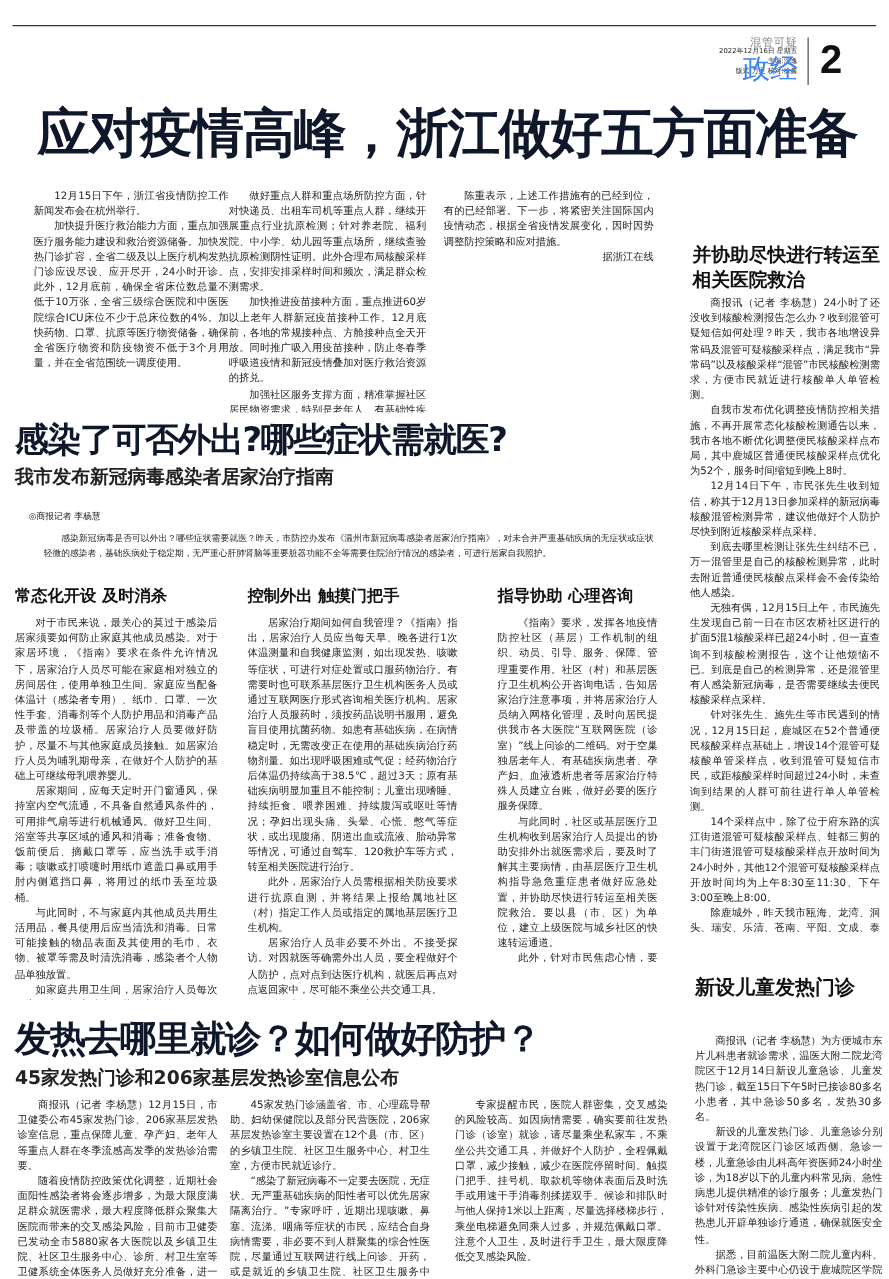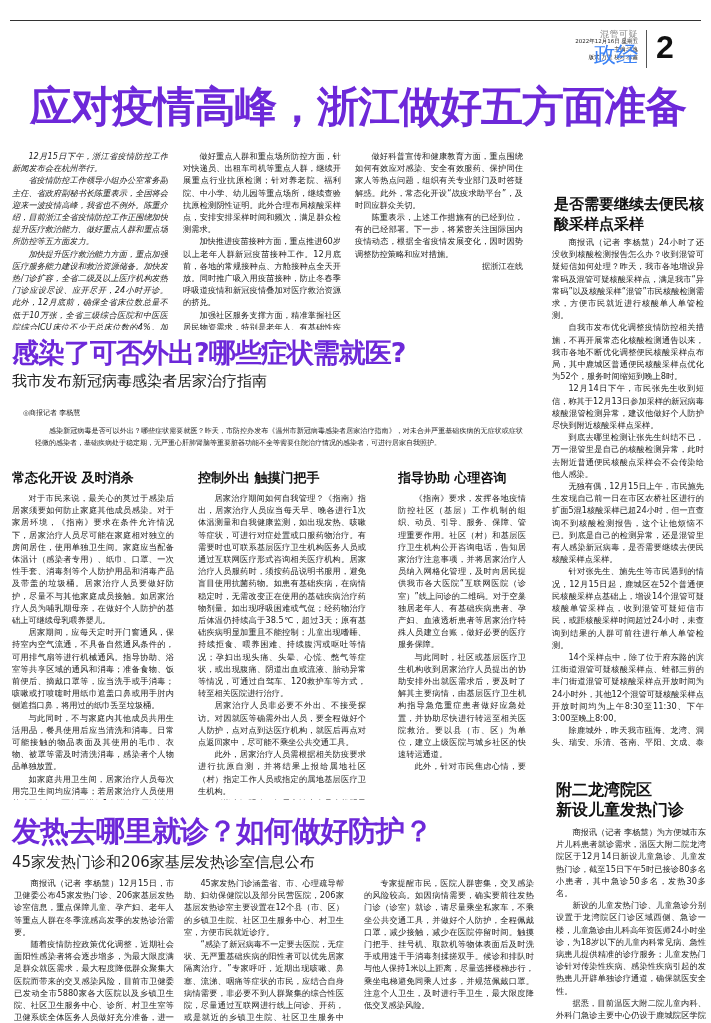--- a/index.html
+++ b/index.html
@@ -13,23 +13,23 @@
     position: absolute; left: 520px; top: 37px; width: 118px;
     font-size: 5.5px; line-height: 8px; text-align: right; color: #222;
   }
   .brand { position: absolute; left: 600px; top: 28px; font-size: 9px; color: #888; letter-spacing: 0.5px; }
   .section { position: absolute; left: 594px; top: 40px; font-size: 22px; color: #3b82f6; font-weight: 300; }
   .pagenum { position: absolute; left: 656px; top: 29px; font-size: 32px; font-weight: bold; color: #111; font-family: "Liberation Sans", sans-serif; }
   .vbar { position: absolute; left: 646px; top: 30px; width: 1px; height: 38px; background: #555; }
 
   .headline {
     position: absolute; font-family: "DejaVu Sans", sans-serif; font-weight: bold;
-    color: #6d28d9; letter-spacing: -1px; white-space: nowrap;
+    color: #0f172a; letter-spacing: -1px; white-space: nowrap;
   }
-  .subhead { position: absolute; color: #222; white-space: nowrap; font-weight: 400; }
+  .subhead { position: absolute; color: #222; white-space: nowrap; font-weight: 700; }
 
   .col {
     position: absolute; font-size: 8.2px; line-height: 12.2px; color: #222;
     text-align: justify; overflow: hidden;
   }
   .col p { margin: 0; text-indent: 2em; }
   .col .sign { text-align: right; text-indent: 0; }
   .sechead { font-size: 13px; font-weight: bold; color: #111; margin: 0 0 6px 0; line-height: 16px; }
   .side-head { position: absolute; font-weight: bold; color: #111; line-height: 20px; }
   .byline { position: absolute; font-size: 7px; color: #222; }
@@ -45,37 +45,35 @@
   <div>主编:沈逸</div>
   <div>版式:万里 校对:徐鑫</div>
 </div>
 <div class="brand">混管可疑</div>
 <div class="section">政经</div>
 <div class="vbar"></div>
 <div class="pagenum">2</div>
 
 <div class="headline" style="left:30px; top:82px; font-size:42px; line-height:50px;">应对疫情高峰，浙江做好五方面准备</div>
 
-<div class="col" style="left:12px; top:150px; width:156px; height:180px;font-style:italic;">
+<div class="col" style="left:27px; top:150px; width:156px; height:180px;">
   <p>12月15日下午，浙江省疫情防控工作新闻发布会在杭州举行。</p>
-  <p>省疫情防控工作领导小组办公室常务副主任、省政府副秘书长陈重表示，全国将会迎来一波疫情高峰，我省也不例外。陈重介绍，目前浙江全省疫情防控工作正围绕加快提升医疗救治能力、做好重点人群和重点场所防控等五方面发力。</p>
   <p>加快提升医疗救治能力方面，重点加强医疗服务能力建设和救治资源储备。加快发热门诊扩容，全省二级及以上医疗机构发热门诊应设尽设、应开尽开，24小时开诊。此外，12月底前，确保全省床位数总量不低于10万张，全省三级综合医院和中医医院综合ICU床位不少于总床位数的4%。加快药物、口罩、抗原等医疗物资储备，确保全省医疗物资和防疫物资不低于3个月用量，并在全省范围统一调度使用。</p>
 </div>
 <div class="col" style="left:183px; top:150px; width:158px; height:180px;">
   <p>做好重点人群和重点场所防控方面，针对快递员、出租车司机等重点人群，继续开展重点行业抗原检测；针对养老院、福利院、中小学、幼儿园等重点场所，继续查验抗原检测阴性证明。此外合理布局核酸采样点，安排安排采样时间和频次，满足群众检测需求。</p>
   <p>加快推进疫苗接种方面，重点推进60岁以上老年人群新冠疫苗接种工作。12月底前，各地的常规接种点、方舱接种点全天开放。同时推广吸入用疫苗接种，防止冬春季呼吸道疫情和新冠疫情叠加对医疗救治资源的挤兑。</p>
   <p>加强社区服务支撑方面，精准掌握社区居民物资需求，特别是老年人、有基础性疾病患者、孕产妇、血液透析患者等群体。优化密切接触者、无症状感染者和轻症患者等居家隔离人员的生活物资、民生需求、健康咨询、临时帮扶等社区保障。</p>
 </div>
 <div class="col" style="left:355px; top:150px; width:168px; height:180px;">
-  <p>做好科普宣传和健康教育方面，重点围绕如何有效应对感染、安全有效服药、保护同住家人等热点问题，组织有关专业部门及时答疑解惑。此外，常态化开设“战疫求助平台”，及时回应群众关切。</p>
   <p>陈重表示，上述工作措施有的已经到位，有的已经部署。下一步，将紧密关注国际国内疫情动态，根据全省疫情发展变化，因时因势调整防控策略和应对措施。</p>
   <p class="sign">据浙江在线</p>
 </div>
 
-<div class="side-head" style="left:554px; top:194px; width:150px; font-size:15px;">是否需要继续去便民核酸采样点采样</div>
+<div class="side-head" style="left:554px; top:194px; width:150px; font-size:15px;">并协助尽快进行转运至相关医院救治</div>
 <div class="col" style="left:552px; top:236px; width:152px; height:510px;">
   <p>商报讯（记者 李杨慧）24小时了还没收到核酸检测报告怎么办？收到混管可疑短信如何处理？昨天，我市各地增设异常码及混管可疑核酸采样点，满足我市“异常码”以及核酸采样“混管”市民核酸检测需求，方便市民就近进行核酸单人单管检测。</p>
   <p>自我市发布优化调整疫情防控相关措施，不再开展常态化核酸检测通告以来，我市各地不断优化调整便民核酸采样点布局，其中鹿城区普通便民核酸采样点优化为52个，服务时间缩短到晚上8时。</p>
   <p>12月14日下午，市民张先生收到短信，称其于12月13日参加采样的新冠病毒核酸混管检测异常，建议他做好个人防护尽快到附近核酸采样点采样。</p>
   <p>到底去哪里检测让张先生纠结不已，万一混管里是自己的核酸检测异常，此时去附近普通便民核酸点采样会不会传染给他人感染。</p>
   <p>无独有偶，12月15日上午，市民施先生发现自己前一日在市区农桥社区进行的扩面5混1核酸采样已超24小时，但一直查询不到核酸检测报告，这个让他烦恼不已。到底是自己的检测异常，还是混管里有人感染新冠病毒，是否需要继续去便民核酸采样点采样。</p>
   <p>针对张先生、施先生等市民遇到的情况，12月15日起，鹿城区在52个普通便民核酸采样点基础上，增设14个混管可疑核酸单管采样点，收到混管可疑短信市民，或距核酸采样时间超过24小时，未查询到结果的人群可前往进行单人单管检测。</p>
   <p>14个采样点中，除了位于府东路的滨江街道混管可疑核酸采样点、蛙都三剪的丰门街道混管可疑核酸采样点开放时间为24小时外，其他12个混管可疑核酸采样点开放时间均为上午8:30至11:30、下午3:00至晚上8:00。</p>
   <p>除鹿城外，昨天我市瓯海、龙湾、洞头、瑞安、乐清、苍南、平阳、文成、泰顺、龙港等其他县（市、区）也增设了“异常码”及“混管可疑”对象单管采样点。</p>
 
@@ -84,40 +82,39 @@
 <div class="headline" style="left:12px; top:337px; font-size:27px; line-height:32px;">感染了可否外出?哪些症状需就医?</div>
 <div class="subhead" style="left:12px; top:372px; font-size:15px;">我市发布新冠病毒感染者居家治疗指南</div>
 <div class="byline" style="left:23px; top:408px;">◎商报记者 李杨慧</div>
 <div class="lede" style="left:34px; top:425px; width:490px;">
   <p>感染新冠病毒是否可以外出？哪些症状需要就医？昨天，市防控办发布《温州市新冠病毒感染者居家治疗指南》，对未合并严重基础疾病的无症状或症状轻微的感染者，基础疾病处于稳定期，无严重心肝肺肾脑等重要脏器功能不全等需要住院治疗情况的感染者，可进行居家自我照护。</p>
 </div>
 
 <div class="col" style="left:12px; top:470px; width:162px; height:330px;">
   <div class="sechead">常态化开设 及时消杀</div>
   <p>对于市民来说，最关心的莫过于感染后居家须要如何防止家庭其他成员感染。对于家居环境，《指南》要求在条件允许情况下，居家治疗人员尽可能在家庭相对独立的房间居住，使用单独卫生间。家庭应当配备体温计（感染者专用）、纸巾、口罩、一次性手套、消毒剂等个人防护用品和消毒产品及带盖的垃圾桶。居家治疗人员要做好防护，尽量不与其他家庭成员接触。如居家治疗人员为哺乳期母亲，在做好个人防护的基础上可继续母乳喂养婴儿。</p>
-  <p>居家期间，应每天定时开门窗通风，保持室内空气流通，不具备自然通风条件的，可用排气扇等进行机械通风。指导协助、浴室等共享区域的通风和消毒；准备食物、饭前便后、摘戴口罩等，应当洗手或手消毒；咳嗽或打喷嚏时用纸巾遮盖口鼻或用手肘内侧遮挡口鼻，将用过的纸巾丢至垃圾桶。</p>
+  <p>居家期间，应每天定时开门窗通风，保持室内空气流通，不具备自然通风条件的，可用排气扇等进行机械通风。做好卫生间、浴室等共享区域的通风和消毒；准备食物、饭前便后、摘戴口罩等，应当洗手或手消毒；咳嗽或打喷嚏时用纸巾遮盖口鼻或用手肘内侧遮挡口鼻，将用过的纸巾丢至垃圾桶。</p>
   <p>与此同时，不与家庭内其他成员共用生活用品，餐具使用后应当清洗和消毒。日常可能接触的物品表面及其使用的毛巾、衣物、被罩等需及时清洗消毒，感染者个人物品单独放置。</p>
   <p>如家庭共用卫生间，居家治疗人员每次用完卫生间均应消毒；若居家治疗人员使用单独卫生间，可每天进行1次消毒。用过的纸巾、口罩、一次性手套以及其他生活垃圾装入塑料袋，放置到专用垃圾桶；被唾液、痰液等污染的物品随时消毒。</p>
 </div>
 <div class="col" style="left:198px; top:470px; width:168px; height:330px;">
   <div class="sechead">控制外出 触摸门把手</div>
   <p>居家治疗期间如何自我管理？《指南》指出，居家治疗人员应当每天早、晚各进行1次体温测量和自我健康监测，如出现发热、咳嗽等症状，可进行对症处置或口服药物治疗。有需要时也可联系基层医疗卫生机构医务人员或通过互联网医疗形式咨询相关医疗机构。居家治疗人员服药时，须按药品说明书服用，避免盲目使用抗菌药物。如患有基础疾病，在病情稳定时，无需改变正在使用的基础疾病治疗药物剂量。如出现呼吸困难或气促；经药物治疗后体温仍持续高于38.5℃，超过3天；原有基础疾病明显加重且不能控制；儿童出现嗜睡、持续拒食、喂养困难、持续腹泻或呕吐等情况；孕妇出现头痛、头晕、心慌、憋气等症状，或出现腹痛、阴道出血或流液、胎动异常等情况，可通过自驾车、120救护车等方式，转至相关医院进行治疗。</p>
+  <p>此外，居家治疗人员需根据相关防疫要求进行抗原自测，并将结果上报给属地社区（村）指定工作人员或指定的属地基层医疗卫生机构。</p>
   <p>居家治疗人员非必要不外出、不接受探访。对因就医等确需外出人员，要全程做好个人防护，点对点到达医疗机构，就医后再点对点返回家中，尽可能不乘坐公共交通工具。</p>
-  <p>此外，居家治疗人员需根据相关防疫要求进行抗原自测，并将结果上报给属地社区（村）指定工作人员或指定的属地基层医疗卫生机构。</p>
   <p>《指南》明确，如居家治疗人员症状明显好转或无明显症状，自测抗原阴性且在规定的核酸检测时间节点后（无症状或轻症患者第6、7天，密接第5天），可在做好个人防护的前提下，自行前往属地指定的核酸检测点进行核酸采样，连续两次新冠病毒核酸检测Ct值≥35（两次检测间隔大于24小时），可结束居家治疗，恢复正常生活和外出。</p>
 </div>
 <div class="col" style="left:398px; top:470px; width:128px; height:300px;">
   <div class="sechead">指导协助 心理咨询</div>
   <p>《指南》要求，发挥各地疫情防控社区（基层）工作机制的组织、动员、引导、服务、保障、管理重要作用。社区（村）和基层医疗卫生机构公开咨询电话，告知居家治疗注意事项，并将居家治疗人员纳入网格化管理，及时向居民提供我市各大医院“互联网医院（诊室）”线上问诊的二维码。对于空巢独居老年人、有基础疾病患者、孕产妇、血液透析患者等居家治疗特殊人员建立台账，做好必要的医疗服务保障。</p>
   <p>与此同时，社区或基层医疗卫生机构收到居家治疗人员提出的协助安排外出就医需求后，要及时了解其主要病情，由基层医疗卫生机构指导急危重症患者做好应急处置，并协助尽快进行转运至相关医院救治。要以县（市、区）为单位，建立上级医院与城乡社区的快速转运通道。</p>
   <p>此外，针对市民焦虑心情，要建立畅通心理咨询热线，基层医疗卫生机构和社区要将24小时心理热线（96525）主动告知居家治疗人员，方便其寻求心理支持、心理疏导帮助。</p>
 </div>
 
 <div class="side-head" style="left:556px; top:780px; width:150px; font-size:16px;">
-  <div>附二龙湾院区</div>
   <div>新设儿童发热门诊</div>
 </div>
 <div class="col" style="left:556px; top:826px; width:150px; height:195px;">
   <p>商报讯（记者 李杨慧）为方便城市东片儿科患者就诊需求，温医大附二院龙湾院区于12月14日新设儿童急诊、儿童发热门诊，截至15日下午5时已接诊80多名小患者，其中急诊50多名，发热30多名。</p>
   <p>新设的儿童发热门诊、儿童急诊分别设置于龙湾院区门诊区域西侧、急诊一楼，儿童急诊由儿科高年资医师24小时坐诊，为18岁以下的儿童内科常见病、急性病患儿提供精准的诊疗服务；儿童发热门诊针对传染性疾病、感染性疾病引起的发热患儿开辟单独诊疗通道，确保就医安全性。</p>
   <p>据悉，目前温医大附二院儿童内科、外科门急诊主要中心仍设于鹿城院区学院路院。接下来，医院将根据患儿的就诊量情况，规划在龙湾院区开辟儿科普通门诊和儿科专科门诊，填补龙湾院区儿童医疗资源的空缺。</p>
 </div>
 
 <div class="headline" style="left:12px; top:814px; font-size:29px; line-height:34px;">发热去哪里就诊？如何做好防护？</div>
 <div class="subhead" style="left:12px; top:853px; font-size:15px;">45家发热门诊和206家基层发热诊室信息公布</div>

